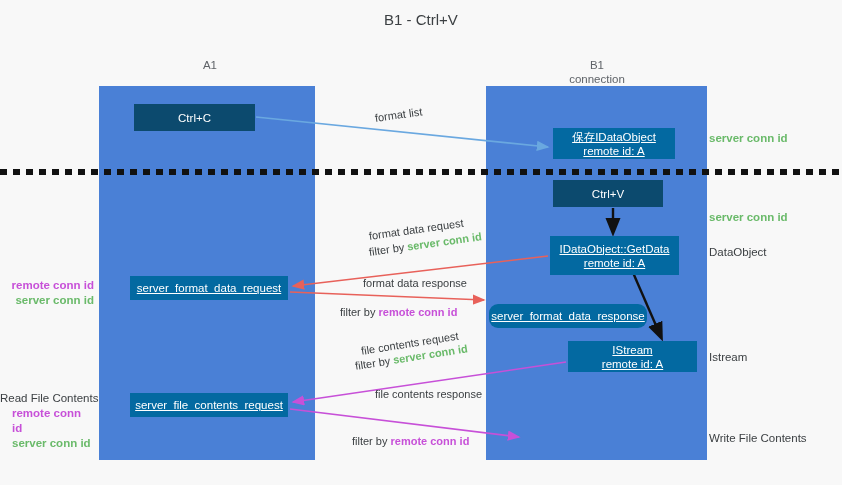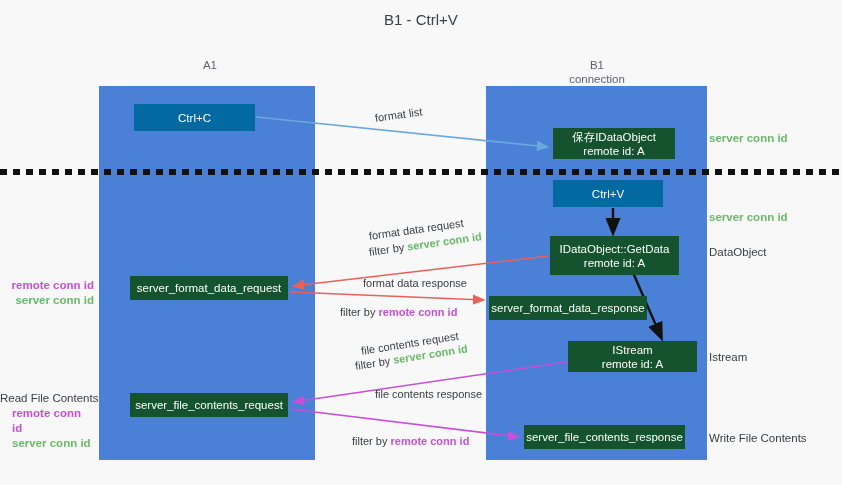--- a/index.html
+++ b/index.html
@@ -37,30 +37,30 @@
     left:0;top:169px;width:842px;height:6px;
     background-image:repeating-linear-gradient(to right,#111 0px,#111 7px,transparent 7px,transparent 13px);
   }
 
   
   .box{
     box-sizing:border-box;
     display:flex;flex-direction:column;align-items:center;justify-content:center;
     color:#ffffff;font-size:11.5px;line-height:14px;text-align:center;
   }
-  .green{background:#0369a1;}
-  .orange{background:#14532d;}
+  .green{background:#0c4a6e;}
+  .orange{background:#0369a1;text-decoration:underline;}
   .box .l2{font-size:11.5px;line-height:14px;}
 
   #box-ctrlc{left:134px;top:104px;width:121px;height:27px;}
   #box-idataobject{left:553px;top:128px;width:122px;height:31px;}
   #box-ctrlv{left:553px;top:180px;width:110px;height:27px;}
   #box-getdata{left:550px;top:236px;width:129px;height:39px;}
   #box-fmtreq{left:130px;top:276px;width:158px;height:24px;}
-  #box-fmtresp{left:489px;top:296px;width:158px;height:24px;}
+  #box-fmtresp{left:489px;top:304px;width:158px;height:24px;border-radius:9px;}
   #box-istream{left:568px;top:341px;width:129px;height:31px;}
   #box-filereq{left:130px;top:393px;width:158px;height:24px;}
   #box-fileresp{left:524px;top:425px;width:161px;height:24px;}
 
   
   .side-note{font-size:11.5px;line-height:15px;color:#3c4043;}
   .green-txt{color:#6aba6a;font-weight:bold;}
   .magenta-txt{color:#c750d8;font-weight:bold;}
 
   #note-serverconn-1{left:709px;top:131px;}
@@ -173,23 +173,20 @@
 
   <div class="abs box orange" id="box-istream">
     <div>IStream</div>
     <div class="l2">remote id: A</div>
   </div>
 
   <div class="abs box orange" id="box-filereq">
     <div>server_file_contents_request</div>
   </div>
 
-  <div class="abs box orange" id="box-fileresp">
-    <div>server_file_contents_response</div>
-  </div>
 
   <div class="abs edge-label rot-a" id="lbl-formatlist">
     <span>format list</span>
   </div>
 
   <div class="abs edge-label rot-a" id="lbl-fdr1">
     <span>format data request</span>
   </div>
   <div class="abs edge-label rot-a" id="lbl-fdr2">
     <span>filter by </span><span class="green-txt">server conn id</span>

